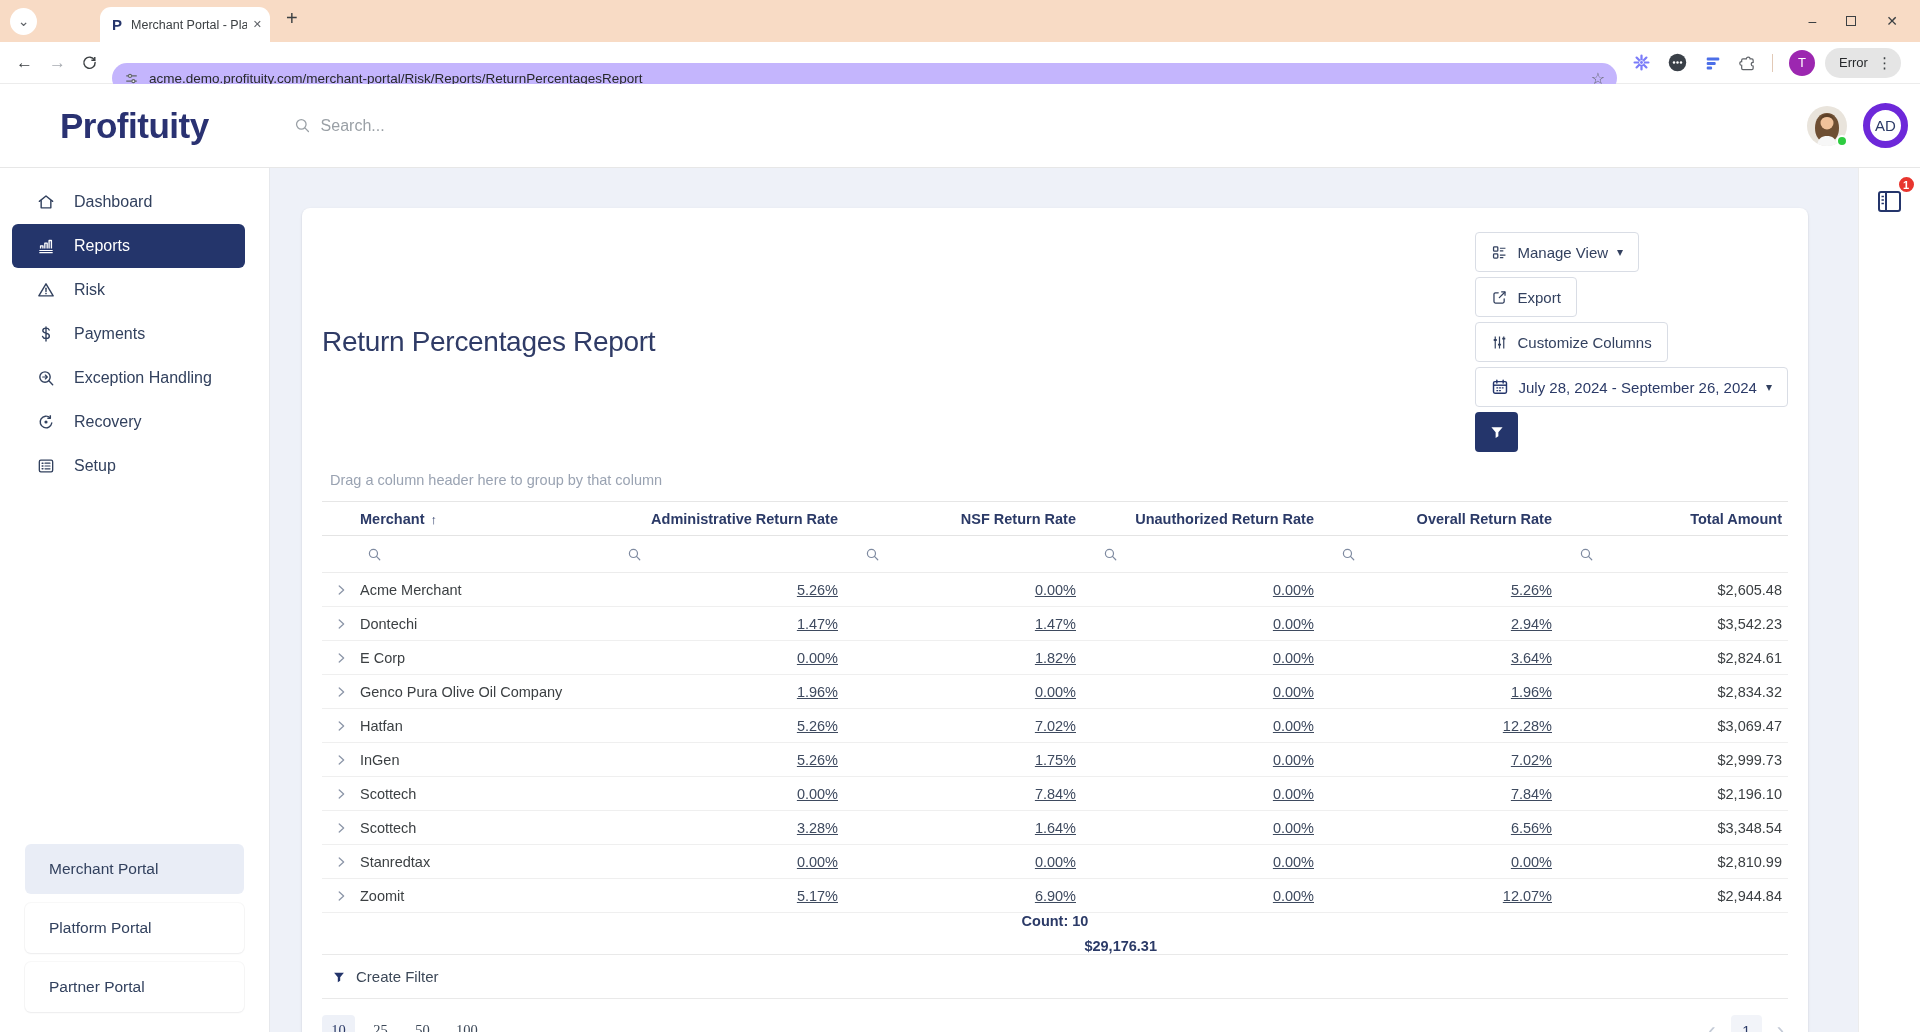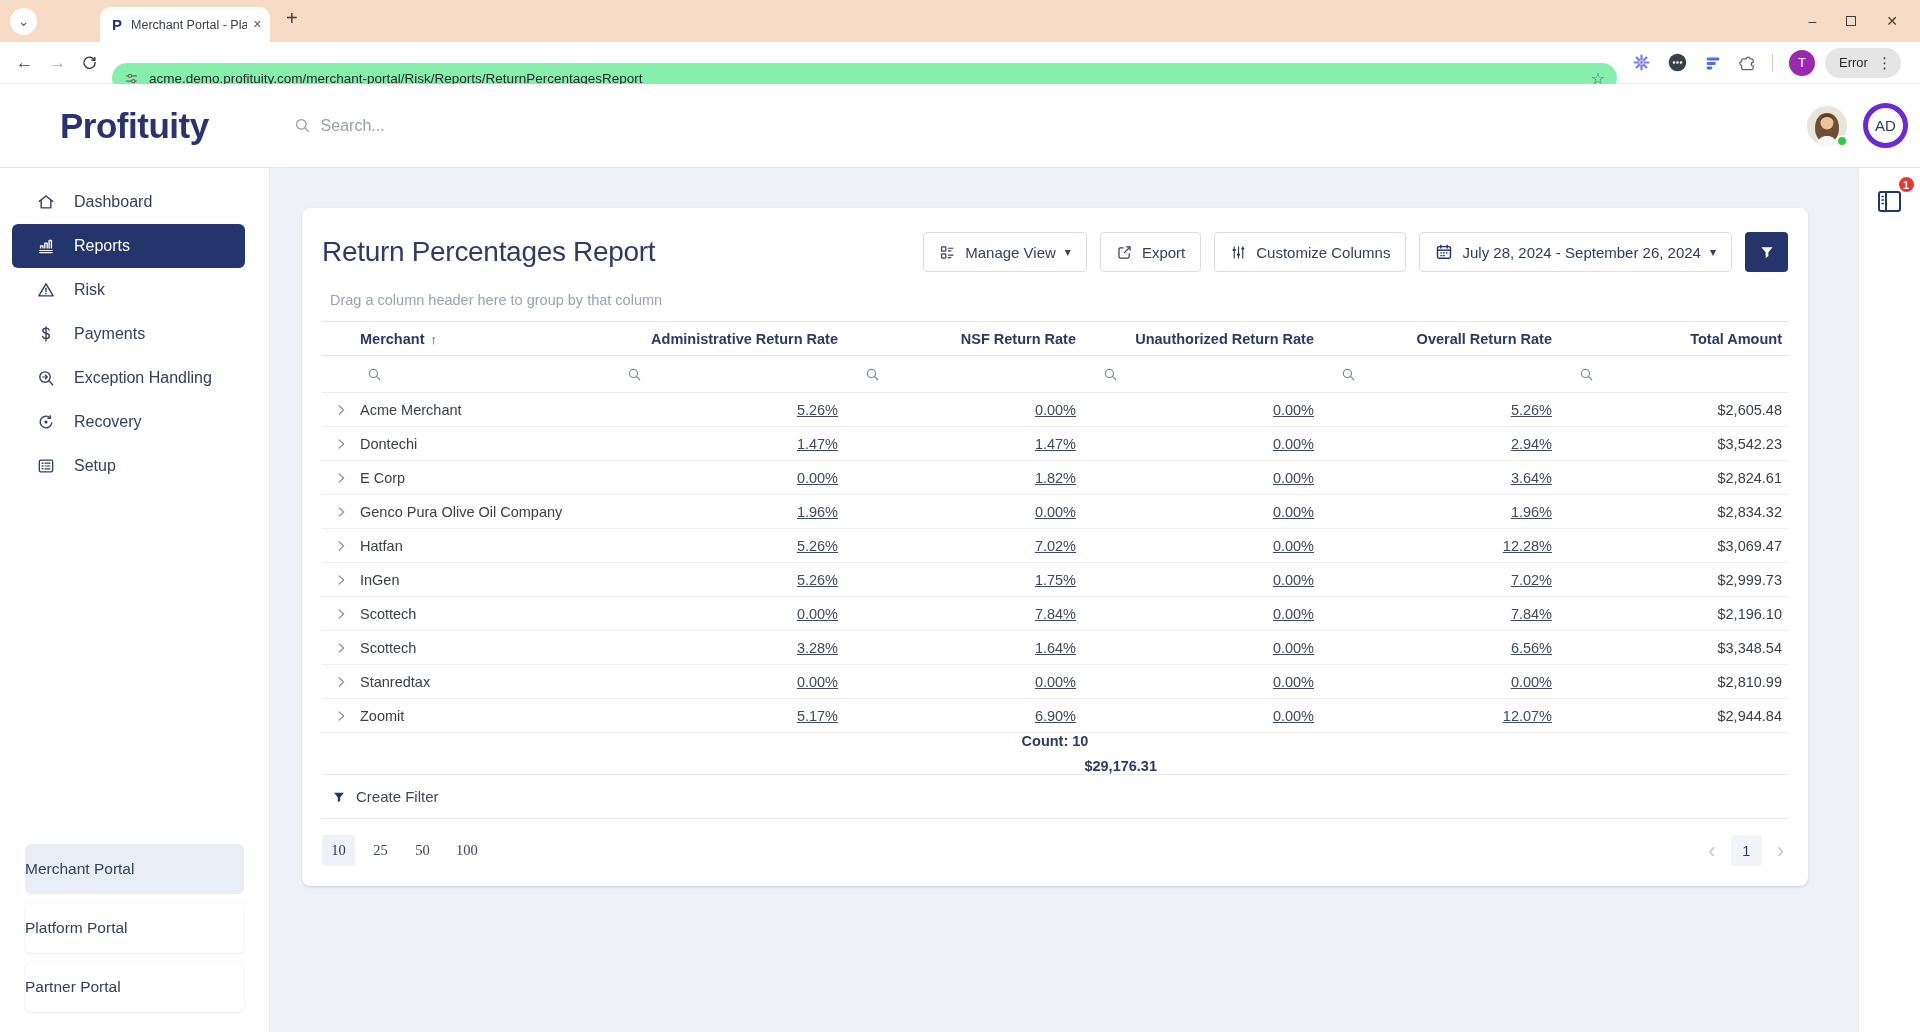--- a/index.html
+++ b/index.html
@@ -20,62 +20,62 @@
   .tab-close { color:#5F6368; font-size:11px; margin-left:6px; cursor:pointer; }
   .newtab { position:absolute; left:286px; top:7px; color:#3C4043; font-size:20px; cursor:pointer; }
   .win-controls { margin-left:auto; display:flex; gap:30px; padding-right:22px; color:#3C4043; font-size:14px; align-items:center; }
   .win-controls span { cursor:pointer; line-height:1; }
   .maxbox { width:10px; height:10px; border:1.4px solid #3C4043; display:inline-block; }
 
   .toolbar { position:absolute; top:42px; left:0; right:0; height:42px; background:#fff; display:flex; align-items:center; border-bottom:1px solid #ECECEC; }
   .nav-arrow { font-size:17px; color:#3C4043; margin-left:16px; cursor:pointer; }
   .nav-arrow.fwd { color:#A8ACB2; }
   .reload { margin-left:15px; cursor:pointer; }
-  .urlbar { height:30px; width:1505px; background:#86efac; border-radius:15px; margin-left:14px; display:flex; align-items:center; padding:0 12px; cursor:text;margin-top:31px; }
+  .urlbar { height:30px; width:1505px; background:#c4b5fd; border-radius:15px; margin-left:14px; display:flex; align-items:center; padding:0 12px; cursor:text;margin-top:31px; }
   .url-text { font-size:13.5px; color:#26282B; margin-left:10px; flex:1; white-space:nowrap; overflow:hidden; }
   .star { color:#5F6368; font-size:16px; cursor:pointer; }
   .ext { display:flex; align-items:center; gap:16px; margin-left:15px; }
   .ext > * { cursor:pointer; }
   .sep { width:1px; height:18px; background:#E2C9B6; }
   .profile-t { width:26px; height:26px; border-radius:50%; background:#9C27B0; color:#fff; font-size:13px; display:flex; align-items:center; justify-content:center; }
   .error-pill { height:30px; background:#e5e5e5; border-radius:15px; display:flex; align-items:center; padding:0 9px 0 14px; margin-left:10px; font-size:13px; color:#26282B; gap:9px; cursor:pointer; }
   .menu-dots { font-size:15px; color:#3C4043; }
 
   
   .app-header { position:absolute; top:84px; left:0; right:0; height:84px; background:#fff; border-bottom:1px solid #E7E7E7; display:flex; align-items:center; z-index:2; }
   .logo { margin-left:60px; font-size:35px; font-weight:bold; color:#2A3272; letter-spacing:-0.5px; }
   .search { margin-left:85px; display:flex; align-items:center; gap:10px; }
   .search input { border:none; outline:none; font-size:16px; color:#444; width:320px; background:transparent; font-family:"Liberation Sans",sans-serif; }
   .search input::placeholder { color:#9AA0A6; }
   .hdr-right { margin-left:auto; display:flex; align-items:center; gap:16px; margin-right:12px; }
   .avatar { width:40px; height:40px; border-radius:50%; position:relative; cursor:pointer; }
   .status-dot { position:absolute; right:-1px; bottom:-1px; width:12px; height:12px; background:#2ECC40; border:2px solid #fff; border-radius:50%; }
-  .ad-circle { width:45px; height:45px; border-radius:50%; border:5px solid #6d28d9; color:#2B3A67; font-size:15px; display:flex; align-items:center; justify-content:center; cursor:pointer; }
+  .ad-circle { width:45px; height:45px; border-radius:50%; border:7px solid #6d28d9; color:#2B3A67; font-size:15px; display:flex; align-items:center; justify-content:center; cursor:pointer; }
 
   
   .sidebar { position:absolute; top:168px; left:0; bottom:0; width:270px; background:#fff; border-right:1px solid #E6E8EC; }
   .nav { padding-top:12px; }
   .nav-item { height:44px; display:flex; align-items:center; margin:0 24px 0 12px; padding-left:24px; gap:18px; color:#32415E; font-size:16px; border-radius:6px; cursor:pointer; }
   .nav-item.active { background:#24356B; color:#fff; }
   .nav-icon { width:20px; height:20px; color:inherit; }
   .portals { position:absolute; left:25px; right:25px; bottom:20px; display:flex; flex-direction:column; gap:9px; }
-  .portal-btn { height:50px; background:#fff; border-radius:6px; display:flex; align-items:center; font-size:15.5px; color:#32415E; box-shadow:0 0 0 1px rgba(16,24,40,.03), 0 1px 2px rgba(16,24,40,.05); cursor:pointer; }
+  .portal-btn { height:50px; background:#fff; border-radius:6px; display:flex; align-items:center; padding-left:24px; font-size:15.5px; color:#32415E; box-shadow:0 0 0 1px rgba(16,24,40,.03), 0 1px 2px rgba(16,24,40,.05); cursor:pointer; }
   .portal-btn.active { background:#E9EDF6; box-shadow:none; }
 
   
   .right-strip { position:absolute; top:168px; right:0; bottom:0; width:62px; background:#fff; border-left:1px solid #ECECEC; }
   .panel-btn { position:relative; margin:16px auto 0; width:34px; height:34px; cursor:pointer; }
   .panel-badge { position:absolute; top:-9px; right:-9px; min-width:19px; height:19px; background:#E8352E; border-radius:50%; color:#fff; font-size:11px; font-weight:bold; display:flex; align-items:center; justify-content:center; border:2px solid #fff; }
 
   
   .main { position:absolute; left:270px; right:62px; top:168px; bottom:0; overflow:hidden; }
   .card { margin:40px 50px 0 32px; background:#fff; border-radius:8px; box-shadow:0 1px 2px rgba(16,24,40,.06), 0 1px 3px rgba(16,24,40,.1); padding:0 20px 20px; }
   .card-head { display:flex; align-items:center; padding-top:24px; }
   .page-title { font-size:28px; color:#2F3B66; font-weight:400; letter-spacing:-0.3px; }
-  .head-actions { margin-left:auto; display:flex; align-items:flex-start; gap:13px; }
+  .head-actions { margin-left:auto; display:flex; align-items:flex-start; gap:5px;flex-direction:column; }
   .btn { height:40px; border:1px solid #D9DDE5; border-radius:4px; background:#fff; display:flex; align-items:center; gap:9px; padding:0 15px; font-size:15px; color:#33415F; cursor:pointer; white-space:nowrap; }
   .caret { font-size:12px; color:#33415F; }
   .date-btn { color:#2B3A67; }
   .filter-btn { width:43px; height:40px; background:#24356B; border:none; border-radius:4px; display:flex; align-items:center; justify-content:center; cursor:pointer; }
 
   .group-hint { margin:20px 0 13px 8px; font-size:14.5px; color:#9AA3B2; }
 
   .thead { display:flex; align-items:center; height:35px; border-top:1px solid #E6E6E6; border-bottom:1px solid #E4E4E4; font-weight:bold; color:#2B3A67; font-size:14.5px; }
   .thead > * { cursor:pointer; }
   .sort-arrow { font-weight:400; margin-left:6px; font-size:13px; }

